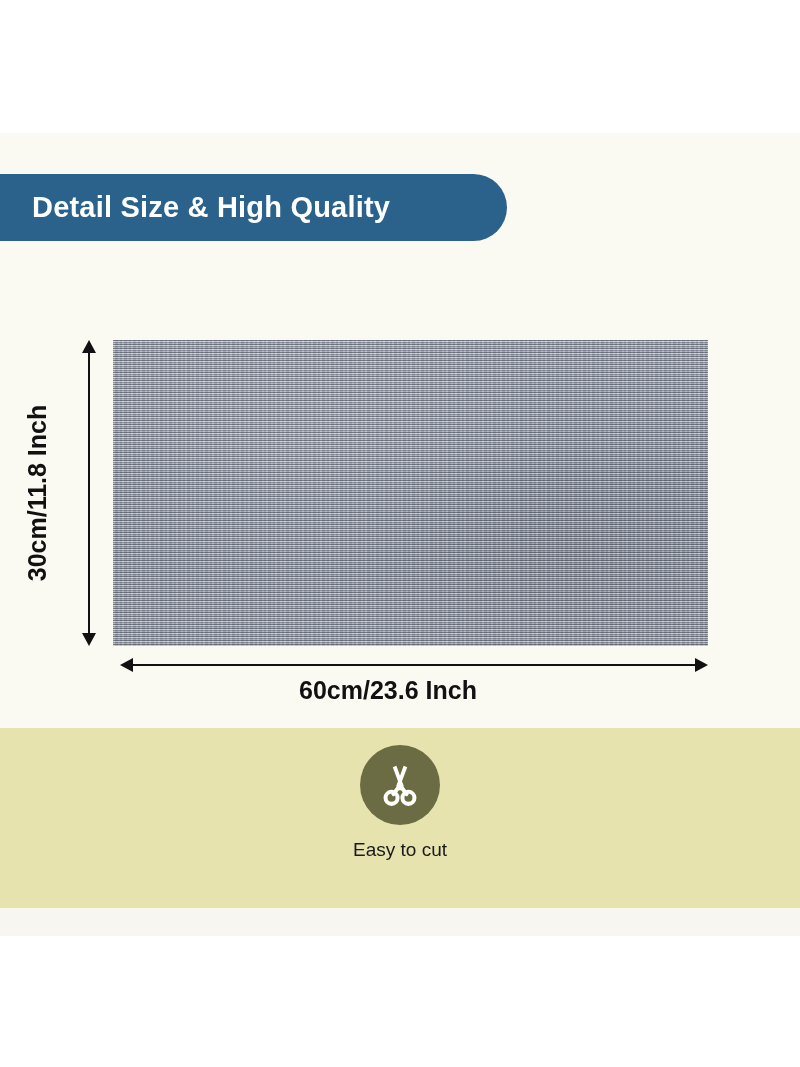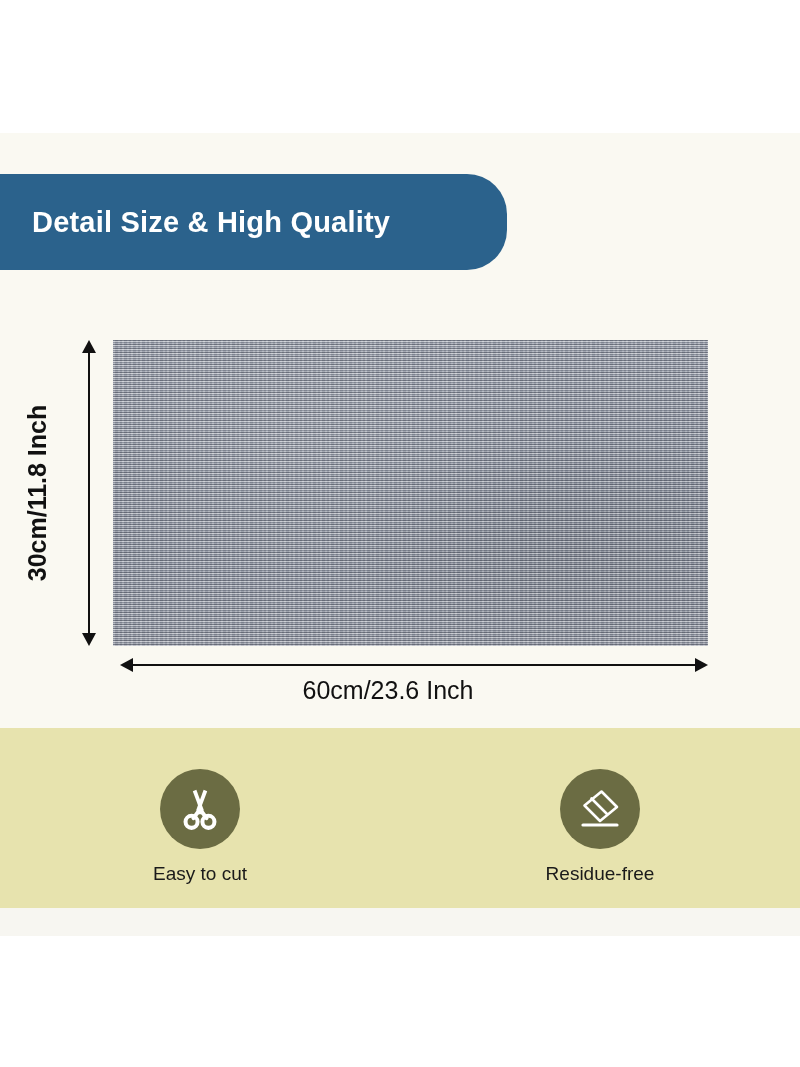--- a/index.html
+++ b/index.html
@@ -37,21 +37,21 @@
     width: 800px; height: 595px;
     background: #faf9f2;
   }
 
   
   .banner {
     position: absolute;
     left: 0;
     top: 174px;
     width: 507px;
-    height: 96px;
+    height: 67px;
     background: #2b628c;
     border-top-right-radius: 40px;
     border-bottom-right-radius: 40px;
     display: flex;
     align-items: center;
     box-sizing: border-box;
     padding-left: 32px;
   }
   .banner-title {
     color: #ffffff;
@@ -182,21 +182,21 @@
     border-bottom: 7px solid transparent;
     border-left: 13px solid #111111;
   }
   .dim-horiz-label {
     position: absolute;
     left: 0;
     top: 676px;
     width: 800px;
     text-align: center;
     font-size: 25px;
-    font-weight: normal;
+    font-weight: bold;
     color: #111111;
   }
   .dim-horiz-label .inner {
     position: relative;
     left: -12px;
   }
 
   
   .features-band {
     position: absolute;
@@ -206,21 +206,21 @@
     height: 180px;
     background: #e7e3ae;
     display: flex;
   }
   .feature {
     flex: 1 1 0;
     display: flex;
     flex-direction: column;
     align-items: center;
     justify-content: flex-start;
-    padding-top: 41px;
+    padding-top: 17px;
     box-sizing: border-box;
   }
   .feature-circle {
     width: 80px;
     height: 80px;
     border-radius: 50%;
     background: #6b6c43;
     display: flex;
     align-items: center;
     justify-content: center;
@@ -292,32 +292,20 @@
           <circle cx="15.2" cy="37.4" r="6.3" fill="none" stroke="#ffffff" stroke-width="4.2"></circle>
           <circle cx="32.8" cy="37.4" r="6.3" fill="none" stroke="#ffffff" stroke-width="4.2"></circle>
           <path d="M22.0 27.0 L17.2 33.5" stroke="#ffffff" stroke-width="4.2" stroke-linecap="round" fill="none"></path>
           <path d="M26.0 27.0 L30.8 33.5" stroke="#ffffff" stroke-width="4.2" stroke-linecap="round" fill="none"></path>
         </svg>
       </div>
       <span class="feature-label">Easy to cut</span>
     </div>
 
 
-    <div class="feature">
-      <div class="feature-circle">
-        <svg width="48" height="48" viewBox="0 0 48 48">
-          <g fill="none" stroke="#ffffff" stroke-width="2.6" stroke-linejoin="round" stroke-linecap="round">
-            <path d="M25.5 6.5 L41.0 22.0 L24.0 36.0 L8.5 20.5 Z"></path>
-            <path d="M15.5 13.5 L31.0 29.0"></path>
-          </g>
-          <path d="M7.0 40.0 L41.0 40.0" stroke="#ffffff" stroke-width="3.2" stroke-linecap="round" fill="none"></path>
-        </svg>
-      </div>
-      <span class="feature-label">Residue-free</span>
-    </div>
 
 
   </div>
 
   <div class="strip-bottom-cream"></div>
   <div class="strip-bottom-white"></div>
 
 </div>
 
 </body></html>

